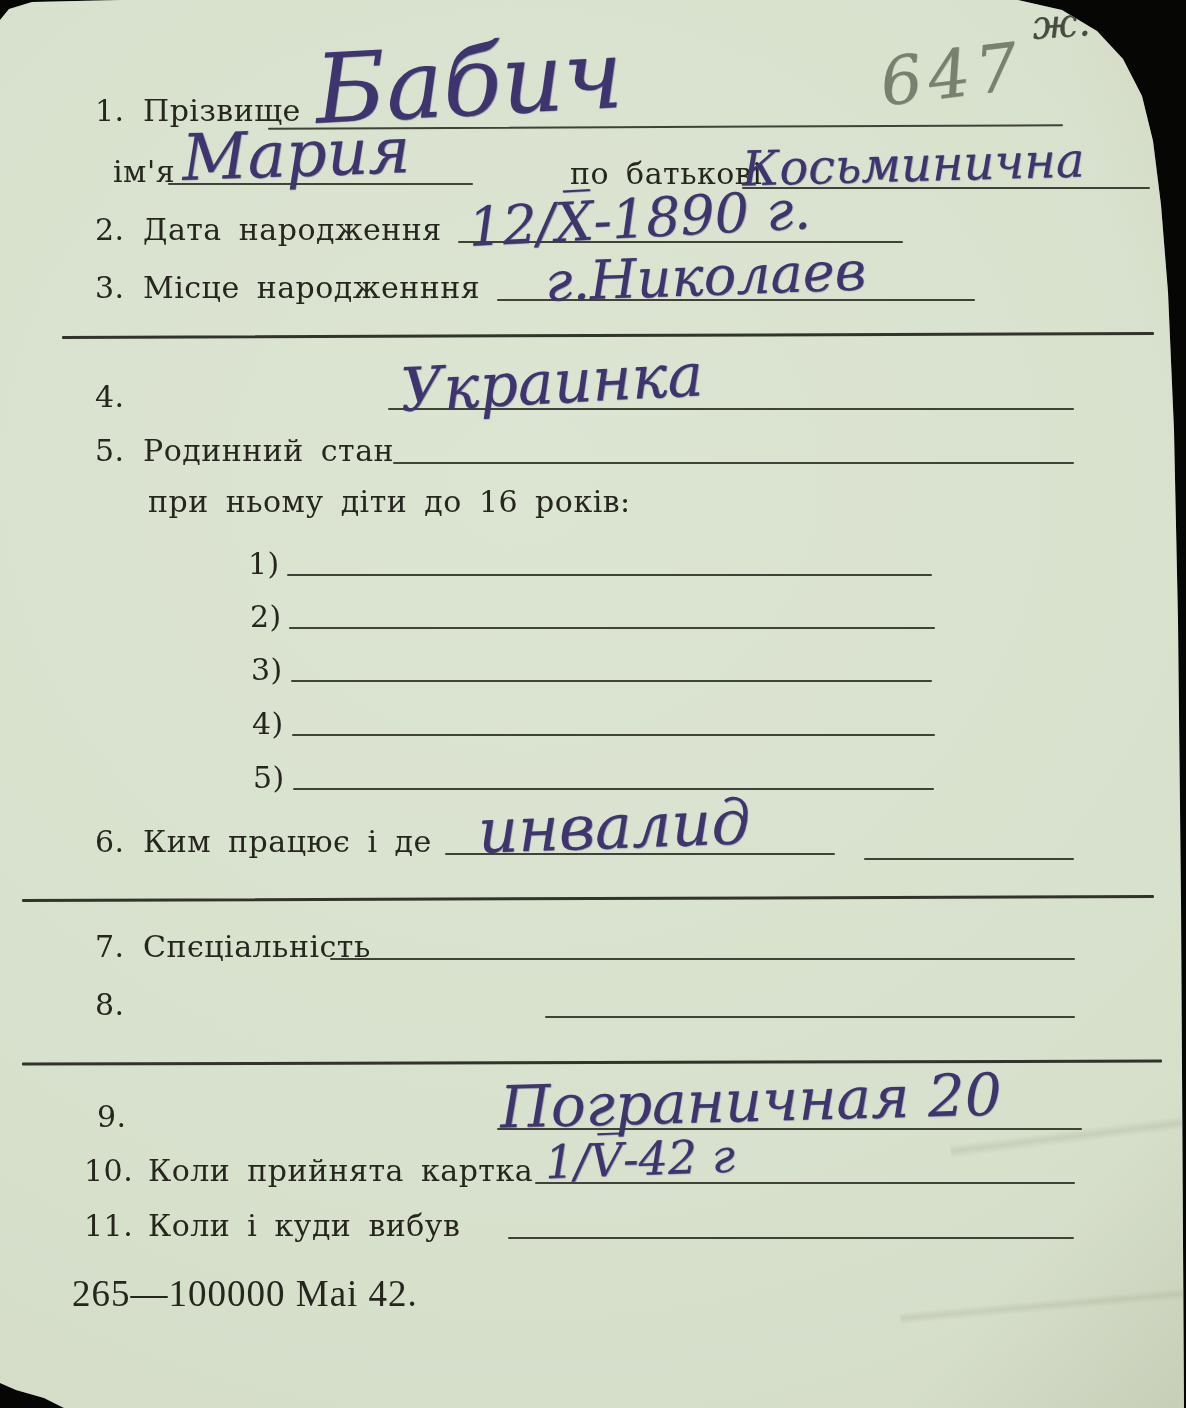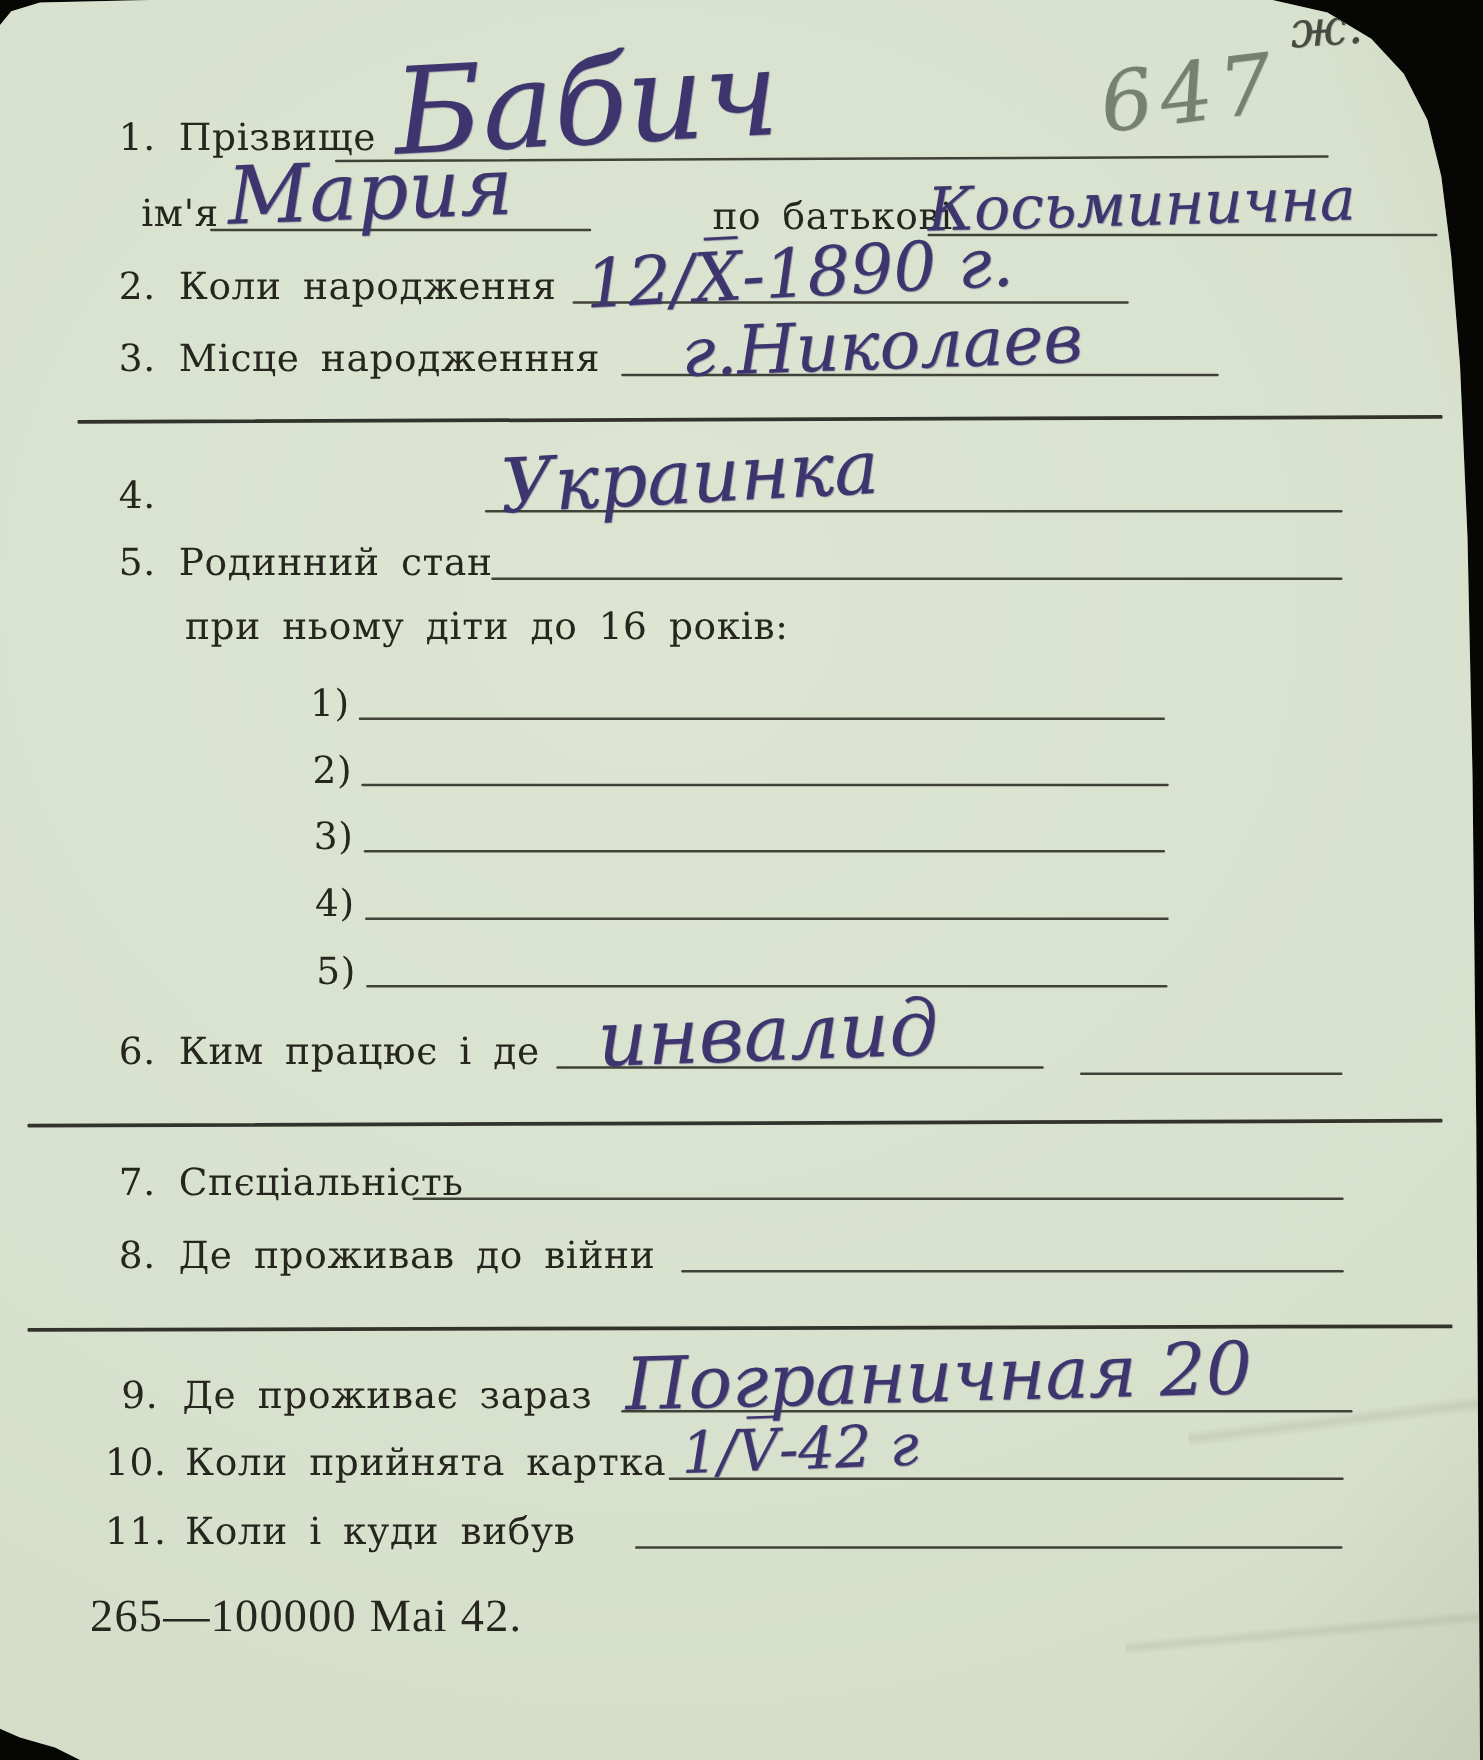--- a/index.html
+++ b/index.html
@@ -67,21 +67,21 @@
     <div class="hand" style="left:315px;top:34px;font-size:96px;transform:rotate(-3deg);">Бабич</div>
 
     <span class="label" style="left:113px;top:155px;">ім'я</span>
     <div class="line" style="left:168px;top:183px;width:305px;"></div>
     <div class="hand" style="left:182px;top:122px;font-size:64px;transform:rotate(-2deg);">Мария</div>
     <span class="label" style="left:570px;top:157px;">по батькові</span>
     <div class="line" style="left:742px;top:187px;width:408px;"></div>
     <div class="hand" style="left:742px;top:140px;font-size:48px;transform:rotate(-1.5deg);">Косьминична</div>
 
     <span class="num" style="left:95px;top:213px;">2.</span>
-    <span class="label" style="left:143px;top:213px;">Коли народження</span>
+    <span class="label" style="left:143px;top:213px;">Дата народження</span>
     <div class="line" style="left:458px;top:241px;width:445px;"></div>
     <div class="hand" style="left:468px;top:192px;font-size:54px;transform:rotate(-3deg);">12/X̅-1890 г.</div>
 
     <span class="num" style="left:95px;top:271px;">3.</span>
     <span class="label" style="left:143px;top:271px;">Місце народженння</span>
     <div class="line" style="left:497px;top:299px;width:478px;"></div>
     <div class="hand" style="left:545px;top:250px;font-size:54px;transform:rotate(-2deg);">г.Николаев</div>
 
     <div class="divider" style="left:62px;top:334px;width:1092px;transform:rotate(-0.2deg);"></div>
 
@@ -112,27 +112,25 @@
     <div class="line" style="left:864px;top:858px;width:210px;"></div>
     <div class="hand" style="left:478px;top:796px;font-size:62px;transform:rotate(-2deg);">инвалид</div>
 
     <div class="divider" style="left:22px;top:897px;width:1132px;transform:rotate(-0.2deg);"></div>
 
     <span class="num" style="left:95px;top:930px;">7.</span>
     <span class="label" style="left:143px;top:930px;">Спєціальність</span>
     <div class="line" style="left:330px;top:958px;width:745px;"></div>
 
     <span class="num" style="left:95px;top:988px;">8.</span>
-    <span class="label" style="left:143px;top:988px;">Де проживав до війни</span>
     <div class="line" style="left:545px;top:1016px;width:530px;"></div>
 
     <div class="divider" style="left:22px;top:1061px;width:1140px;transform:rotate(-0.15deg);"></div>
 
     <span class="num" style="left:97px;top:1100px;">9.</span>
-    <span class="label" style="left:146px;top:1100px;">Де проживає зараз</span>
     <div class="line" style="left:497px;top:1128px;width:585px;"></div>
     <div class="hand" style="left:500px;top:1072px;font-size:58px;transform:rotate(-1.5deg);">Пограничная 20</div>
 
     <span class="num" style="left:84px;top:1154px;">10.</span>
     <span class="label" style="left:148px;top:1154px;">Коли прийнята картка</span>
     <div class="line" style="left:535px;top:1182px;width:540px;"></div>
     <div class="hand" style="left:545px;top:1136px;font-size:46px;transform:rotate(-2deg);">1/V̅-42 г</div>
 
     <span class="num" style="left:84px;top:1209px;">11.</span>
     <span class="label" style="left:148px;top:1209px;">Коли і куди вибув</span>

